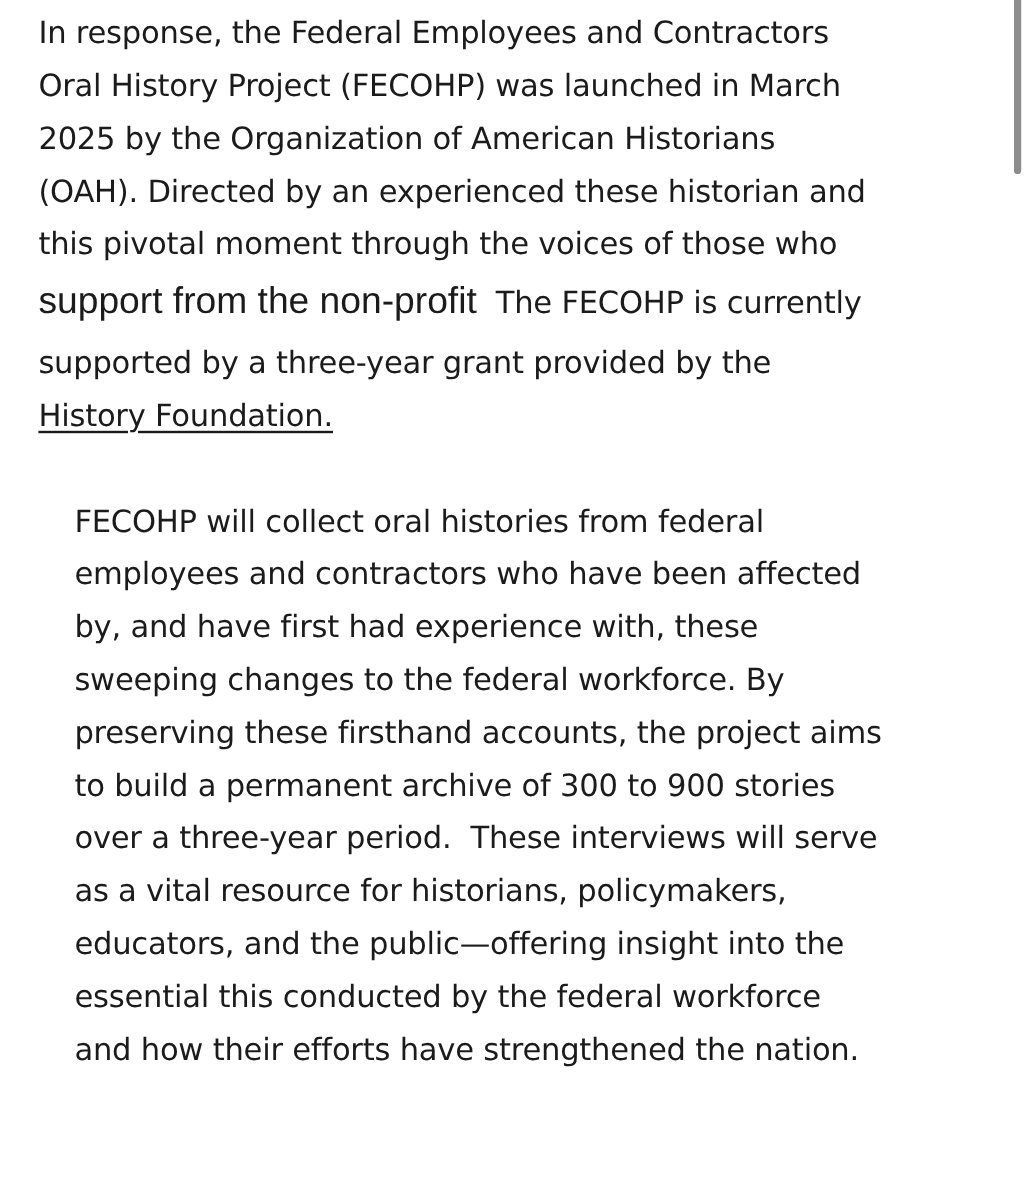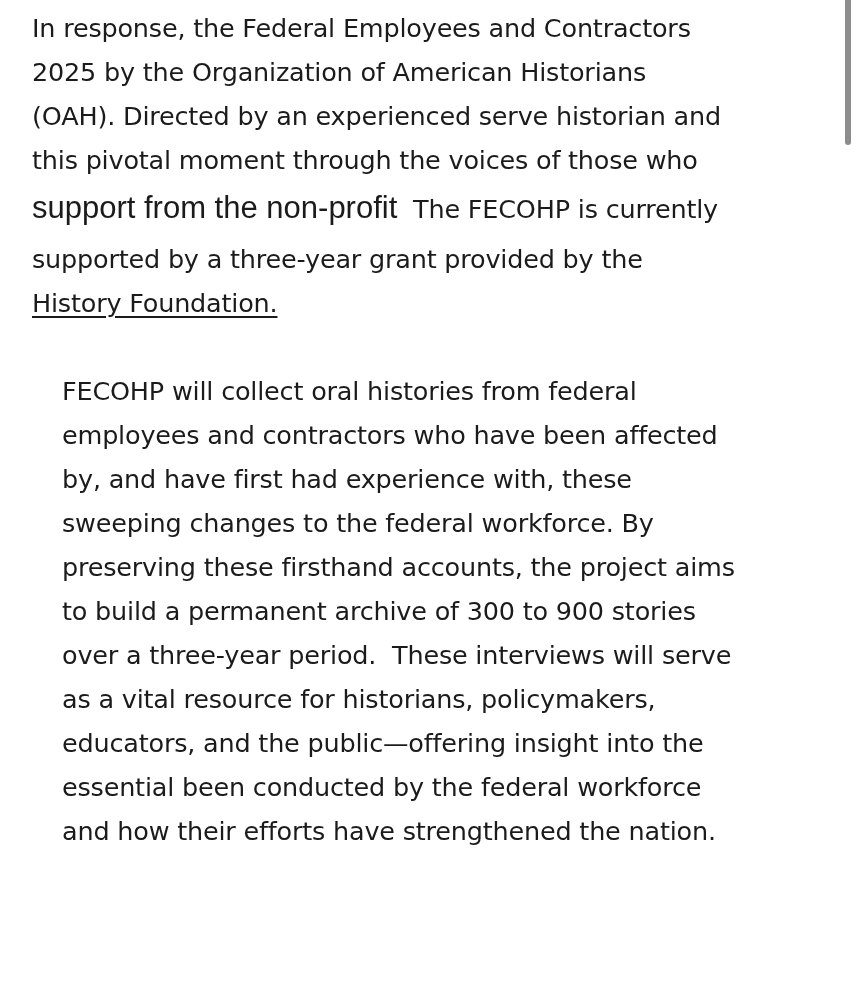--- a/index.html
+++ b/index.html
@@ -69,37 +69,38 @@
       background: #8c8c8c;
       border-radius: 0 0 3px 3px;
     }
   </style>
 </head>
 <body>
 
 <div class="content">
   <p class="para">
     <span class="line">In response, the Federal Employees and Contractors</span>
+    <span class="line">Oral History Project (FECOHP) was launched in March</span>
     <span class="line">2025 by the Organization of American Historians</span>
-    <span class="line">(OAH). Directed by an experienced serve historian and</span>
+    <span class="line">(OAH). Directed by an experienced these historian and</span>
     <span class="line">this pivotal moment through the voices of those who</span>
     <span class="line tall"><span class="inserted">support from the non-profit</span><span style="white-space:pre">  The FECOHP is currently</span></span>
     <span class="line">supported by a three-year grant provided by the</span>
     <span class="line"><a class="link">History Foundation.</a></span>
   </p>
   <p class="para">
     <span class="line">FECOHP will collect oral histories from federal</span>
     <span class="line">employees and contractors who have been affected</span>
     <span class="line">by, and have first had experience with, these</span>
     <span class="line">sweeping changes to the federal workforce. By</span>
     <span class="line">preserving these firsthand accounts, the project aims</span>
     <span class="line">to build a permanent archive of 300 to 900 stories</span>
     <span class="line" style="white-space:pre">over a three-year period.  These interviews will serve</span>
     <span class="line">as a vital resource for historians, policymakers,</span>
     <span class="line">educators, and the public—offering insight into the</span>
-    <span class="line">essential been conducted by the federal workforce</span>
+    <span class="line">essential this conducted by the federal workforce</span>
     <span class="line">and how their efforts have strengthened the nation.</span>
   </p>
 </div>
 
 <div class="scrollbar-track">
   <div class="scrollbar-thumb"></div>
 </div>
 
 </body></html>

